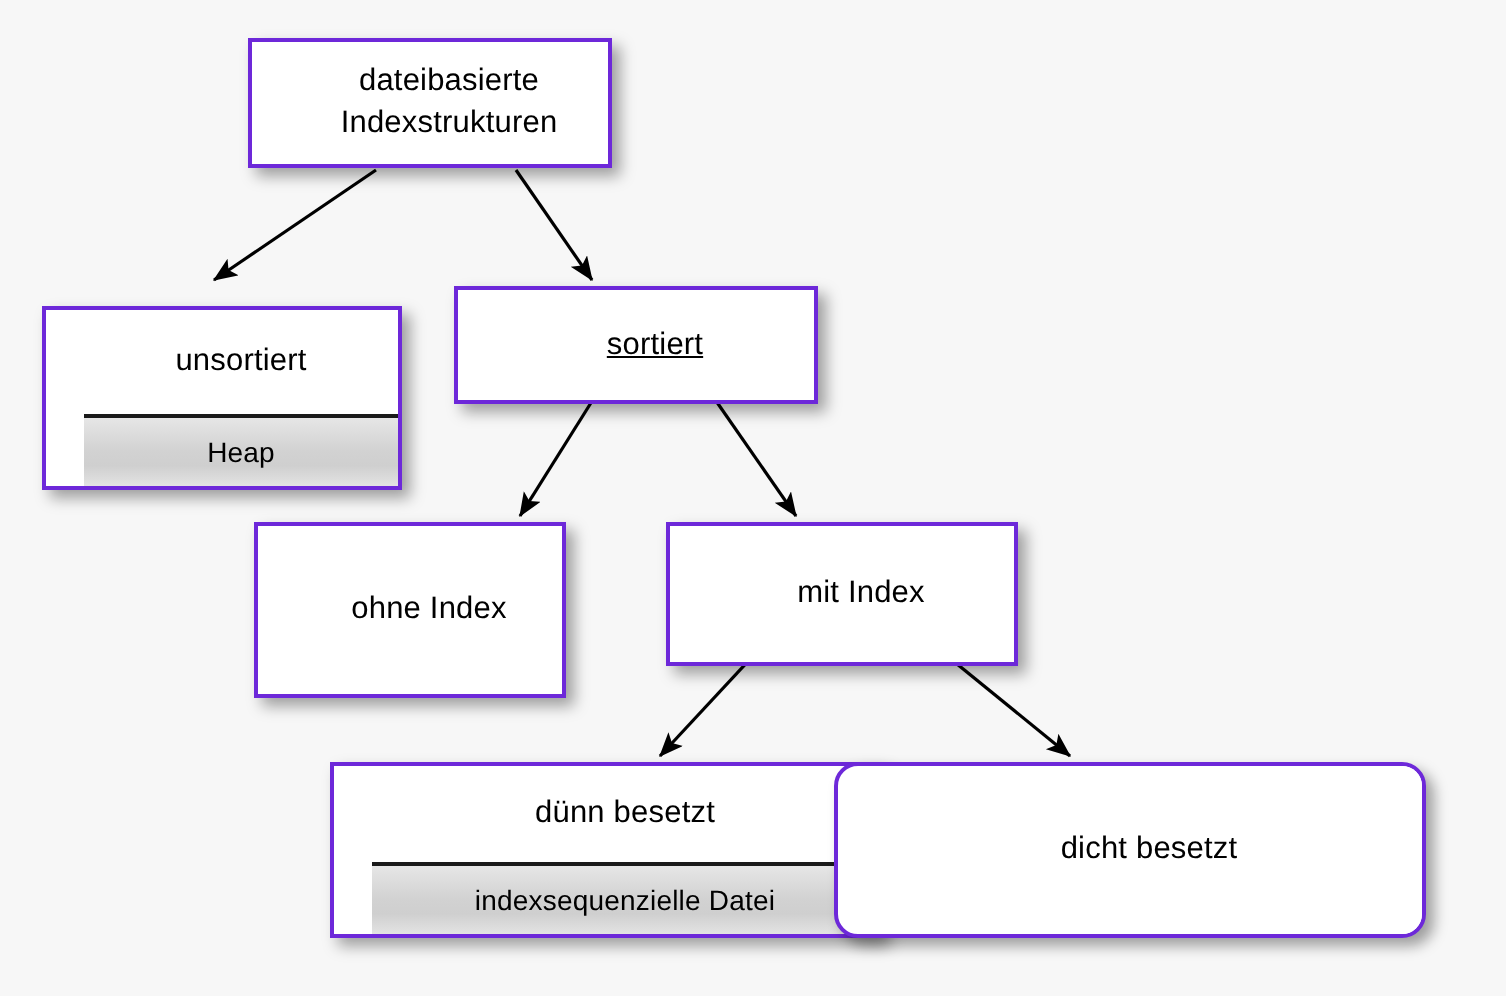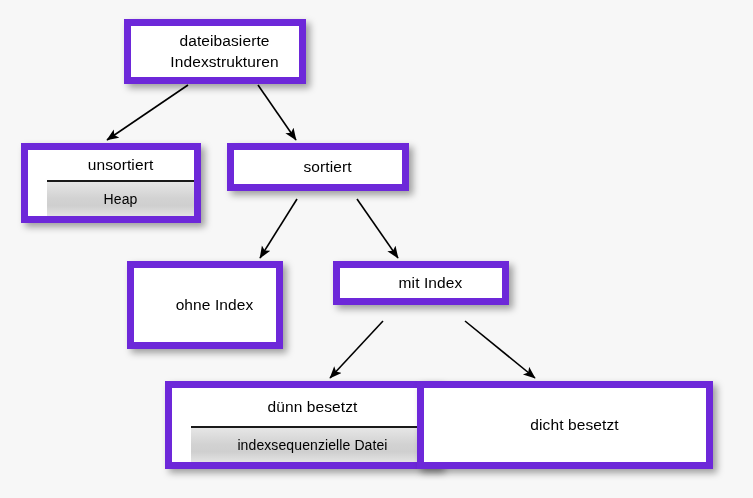--- a/index.html
+++ b/index.html
@@ -23,21 +23,21 @@
   #edge-layer {
     position: absolute;
     left: 0; top: 0;
     width: 753px;
     height: 498px;
     pointer-events: none;
   }
   .node {
     position: absolute;
     box-sizing: border-box;
-    border: 7px solid #6d28d9;
+    border: 2px solid #6d28d9;
     background: #ffffff;
     box-shadow: 4px 4px 7px rgba(0,0,0,0.36);
     display: flex;
     flex-direction: column;
     overflow: hidden;
     padding-left: 19px;
   }
   .node-title {
     flex: 1 1 auto;
     display: flex;
@@ -87,34 +87,34 @@
         <line x1="357" y1="199" x2="398" y2="258" stroke="#000000" stroke-width="1.6" marker-end="url(#arrowhead)"></line>
         <line x1="383" y1="321" x2="330" y2="378" stroke="#000000" stroke-width="1.6" marker-end="url(#arrowhead)"></line>
         <line x1="465" y1="321" x2="535" y2="378" stroke="#000000" stroke-width="1.6" marker-end="url(#arrowhead)"></line>
       </g>
   </svg>
   <div id="nodes-group">
       <div class="node two-line" style="left: 124px; top: 19px; width: 182px; height: 65px;">
         <div class="node-title">dateibasierte
 Indexstrukturen</div>
       </div>
-      <div class="node" style="left: 21px; top: 143px; width: 180px; height: 80px;">
+      <div class="node" style="left: 21px; top: 153px; width: 180px; height: 92px;">
         <div class="node-title">unsortiert</div>
         <div class="node-sub">Heap</div>
       </div>
-      <div class="node" style="left: 227px; top: 143px; width: 182px; height: 48px;">
+      <div class="node" style="left: 227px; top: 143px; width: 182px; height: 59px; text-decoration: underline;">
         <div class="node-title">sortiert</div>
       </div>
       <div class="node" style="left: 127px; top: 261px; width: 156px; height: 88px;">
         <div class="node-title">ohne Index</div>
       </div>
-      <div class="node" style="left: 333px; top: 261px; width: 176px; height: 44px;">
+      <div class="node" style="left: 333px; top: 261px; width: 176px; height: 72px;">
         <div class="node-title">mit Index</div>
       </div>
       <div class="node" style="left: 165px; top: 381px; width: 276px; height: 88px;">
         <div class="node-title">dünn besetzt</div>
         <div class="node-sub">indexsequenzielle Datei</div>
       </div>
-      <div class="node" style="left: 417px; top: 381px; width: 296px; height: 88px;">
+      <div class="node" style="left: 417px; top: 381px; width: 296px; height: 88px; border-radius: 12px;">
         <div class="node-title">dicht besetzt</div>
       </div>
     </div>
 </div>
 
 </body></html>

